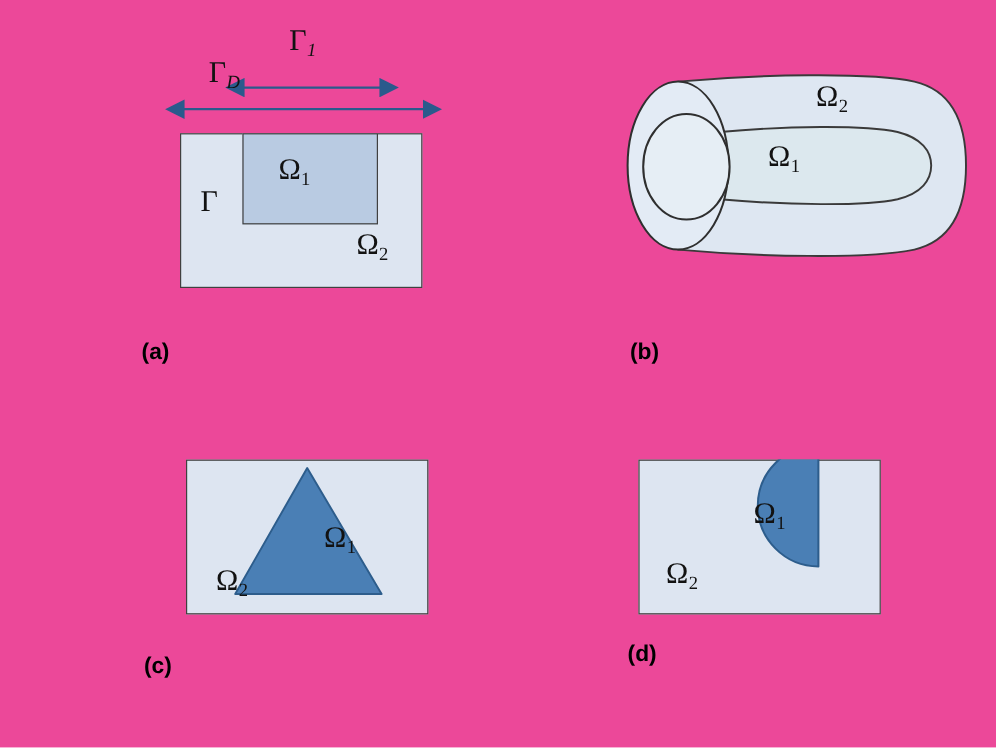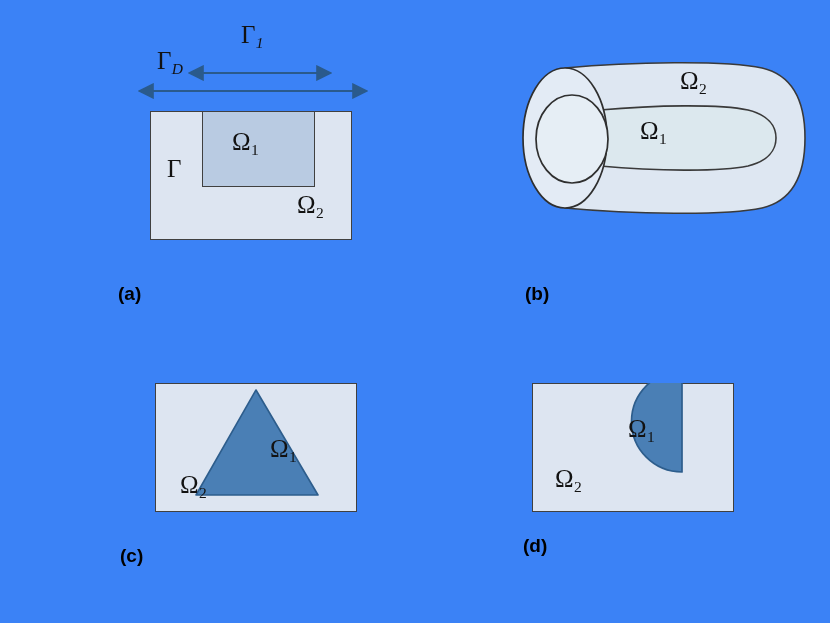--- a/index.html
+++ b/index.html
@@ -7,21 +7,21 @@
     padding: 0;
     background: #ffffff;
   }
   body {
     font-family: "Liberation Sans", sans-serif;
   }
   #figure {
     position: relative;
     width: 830px;
     height: 623px;
-    background: #3b82f6;
+    background: #ec4899;
     overflow: hidden;
     text-decoration: underline;
   }
   .panel {
     position: absolute;
   }
   .panel-label {
     position: absolute;
     font-family: "Liberation Sans", sans-serif;
     font-weight: bold;
@@ -82,21 +82,21 @@
     </svg>
 
     <div class="rect" style="left:150px; top:111px; width:202px; height:129px;
                 background:#dde5f1; border:1px solid #404040;"></div>
 
     <div class="rect" style="left:202px; top:111px; width:113px; height:76px;
                 background:#b9cbe2; border:1px solid #404040;"></div>
 
     <div class="math" style="left:241px; top:22px;"><span>Γ</span><sub class="it">1</sub></div>
 
-    <div class="math" style="left:157px; top:48px;"><span>Γ</span><sub>D</sub></div>
+    <div class="math" style="left:174px; top:48px;"><span>Γ</span><sub>D</sub></div>
 
     <div class="math math-plain" style="left:232px; top:129px;"><span>Ω</span><sub>1</sub></div>
 
     <div class="math" style="left:167px; top:156px;"><span>Γ</span></div>
 
     <div class="math math-plain" style="left:297px; top:192px;"><span>Ω</span><sub>2</sub></div>
 
     <div class="panel-label" style="left:118px; top:283px;">(a)</div>
   </div>
 

